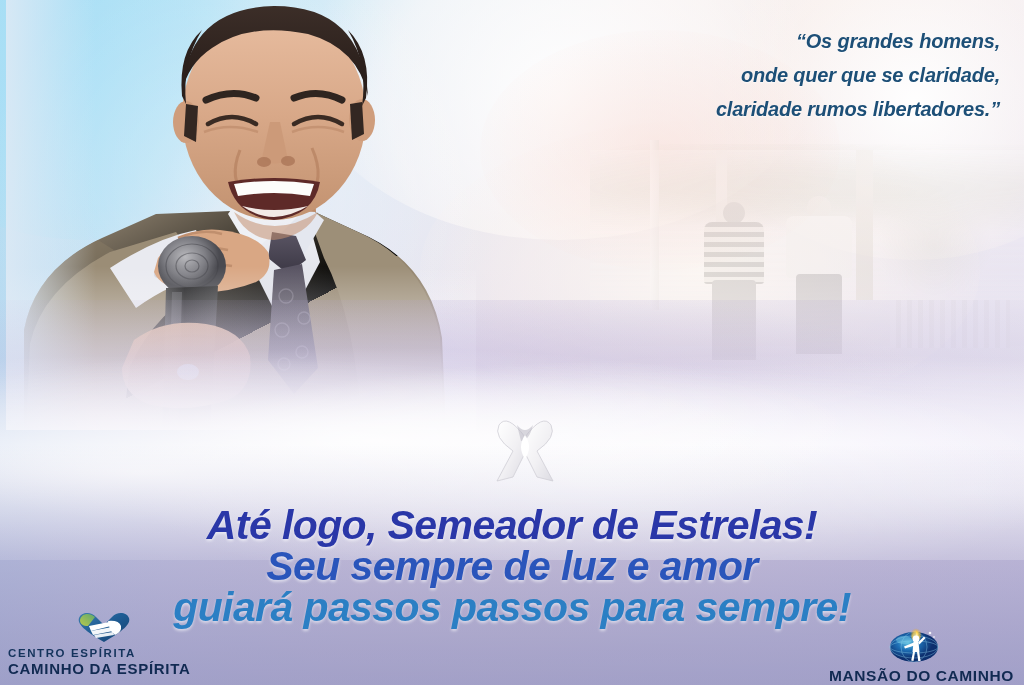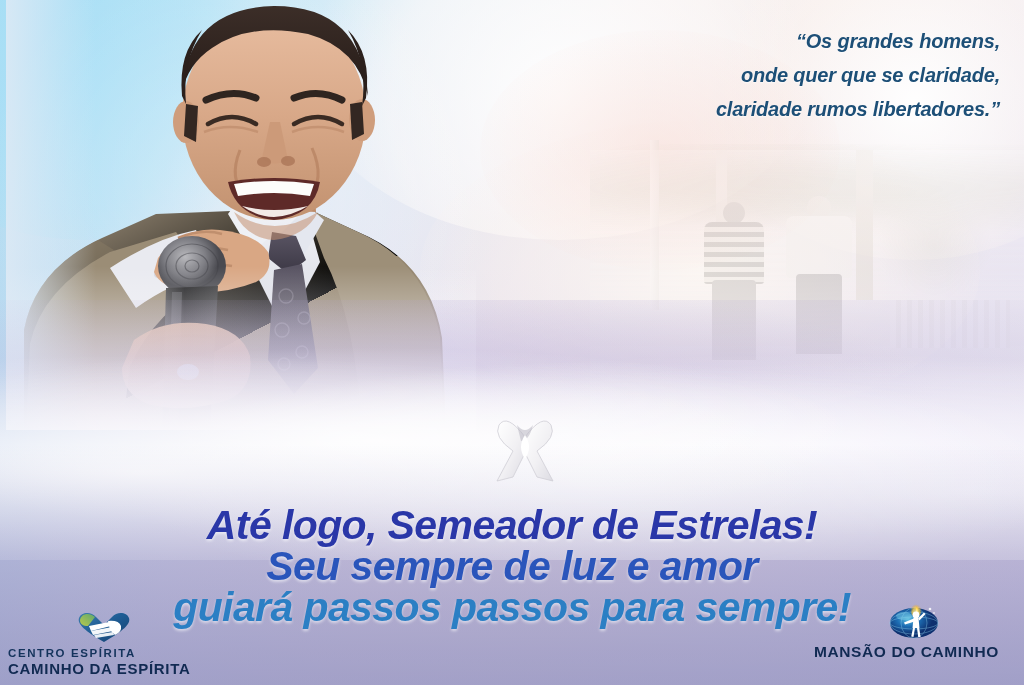--- a/index.html
+++ b/index.html
@@ -174,21 +174,21 @@
     letter-spacing:-.6px;
     white-space:nowrap;
     text-shadow:0 2px 3px rgba(255,255,255,.55);
   }
   .hl1 { font-size:41px; line-height:42px; color:#2a37a8; }
   .hl2 { font-size:41px; line-height:42px; color:#2a55bb; margin-top:-1px; }
   .hl3 { font-size:41px; line-height:42px; color:#2b7fc4; margin-top:-1px; }
 
   
   .logo-left  { position:absolute; left:8px; bottom:8px; width:192px; }
-  .logo-right { position:absolute; right:10px; bottom:24px; width:200px; text-align:left;margin-left:48px; }
+  .logo-right { position:absolute; right:10px; bottom:0; width:200px; text-align:right;margin-left:48px; }
 
   .logo-mark { display:block; margin:0 auto 3px; }
 
   .logo-l1 {
     font-size:11.5px; font-weight:bold; color:#14335c;
     letter-spacing:1.6px; line-height:13px;
   }
   .logo-l2 {
     font-size:15px; font-weight:bold; color:#112a52;
     letter-spacing:.7px; line-height:17px;

